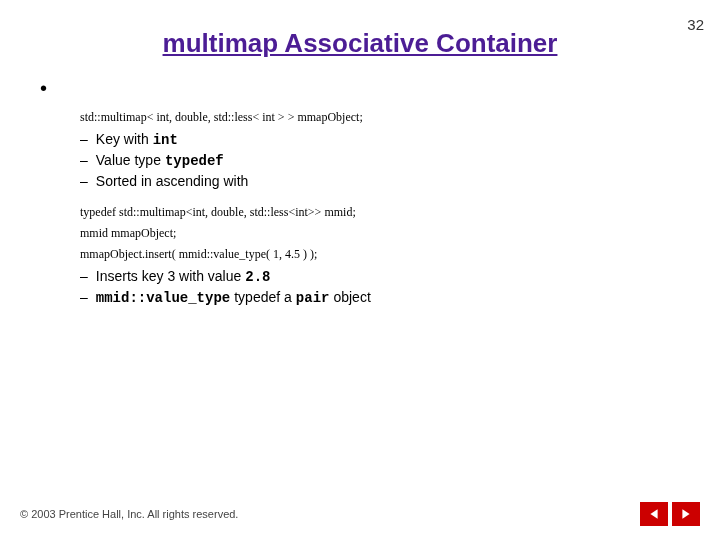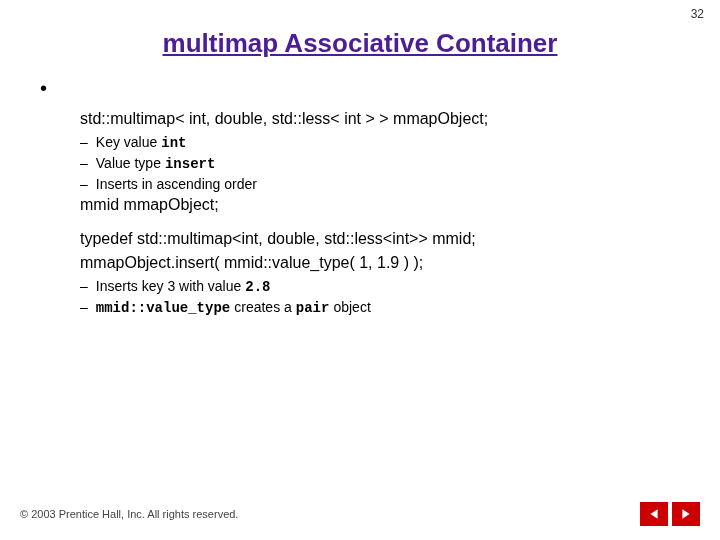--- a/index.html
+++ b/index.html
@@ -10,23 +10,23 @@
       background: #ffffff;
       font-family: Arial, Helvetica, sans-serif;
       font-size: 14px;
       color: #000000;
       position: relative;
       overflow: hidden;
     }
 
     .slide-number {
       position: absolute;
-      top: 7px;
+      top: 16px;
       right: 16px;
-      font-size: 12px;
+      font-size: 15px;
       color: #333;
     }
 
     .title {
       text-align: center;
       color: #4c1d95;
       font-size: 26px;
       font-weight: bold;
       margin-top: 28px;
       margin-bottom: 18px;
@@ -44,22 +44,22 @@
       align-items: center;
       gap: 8px;
       margin-bottom: 10px;
     }
 
     .bullet-dot {
       font-size: 20px;
     }
 
     .code-line {
-      font-family: Liberation Sans, sans-serif;
-      font-size: 16px;
+      font-family: Liberation Serif, serif;
+      font-size: 12px;
       color: #000;
       margin-left: 40px;
       margin-bottom: 6px;
       white-space: nowrap;
     }
 
     .dash-item {
       display: flex;
       align-items: baseline;
       margin-left: 40px;
@@ -138,49 +138,49 @@
 <div class="content">
 
   <div class="bullet-header">
     <span class="bullet-dot">•</span>
   </div>
 
   <div class="code-line">std::multimap&lt; int, double, std::less&lt; int &gt; &gt; mmapObject;</div>
 
   <div class="dash-item">
     <span class="dash-symbol">–</span>
-    <span>Key value </span>
+    <span>Key with </span>
     <span class="mono bold">int</span>
   </div>
 
   <div class="dash-item">
     <span class="dash-symbol">–</span>
     <span>Value type </span>
-    <span class="mono bold">insert</span>
+    <span class="mono bold">typedef</span>
   </div>
 
   <div class="dash-item">
     <span class="dash-symbol">–</span>
-    <span>Inserts in ascending order</span>
+    <span>Sorted in ascending with</span>
   </div>
 
+  <div class="code-line section-gap">typedef std::multimap&lt;int, double, std::less&lt;int&gt;&gt; mmid;</div>
   <div class="code-line">mmid mmapObject;</div>
-  <div class="code-line section-gap">typedef std::multimap&lt;int, double, std::less&lt;int&gt;&gt; mmid;</div>
-  <div class="code-line">mmapObject.insert( mmid::value_type( 1, 1.9 ) );</div>
+  <div class="code-line">mmapObject.insert( mmid::value_type( 1, 4.5 ) );</div>
 
   <div class="dash-item" style="margin-top:4px;">
     <span class="dash-symbol">–</span>
     <span>Inserts key 3 with value </span>
     <span class="mono bold">2.8</span>
   </div>
 
   <div class="dash-item">
     <span class="dash-symbol">–</span>
     <span class="mono-sm bold">mmid::value_type</span>
-    <span> creates a </span>
+    <span> typedef a </span>
     <span class="mono bold">pair</span>
     <span> object</span>
   </div>
 
 </div>
 
 <div class="footer">
   <span class="footer-text">© 2003 Prentice Hall, Inc.  All rights reserved.</span>
   <div class="nav-buttons">
     <button class="nav-btn">

